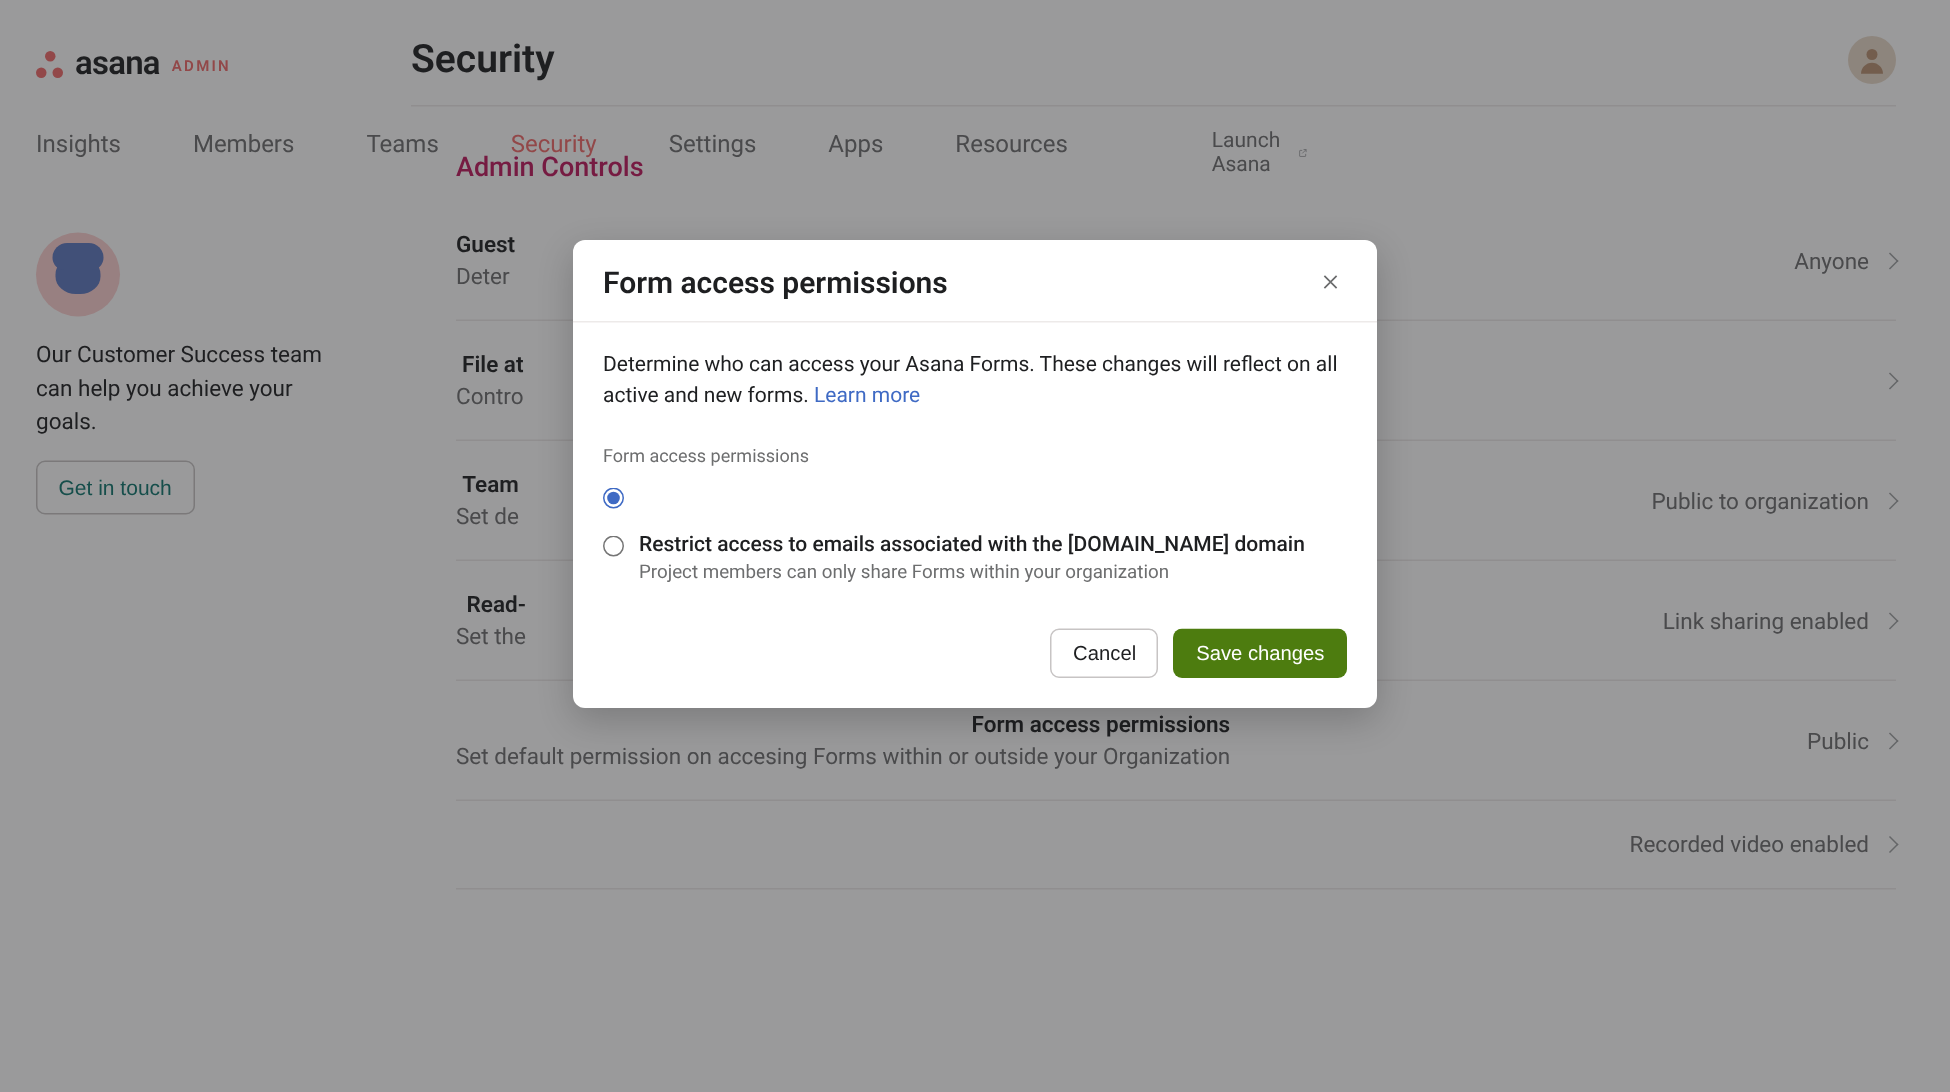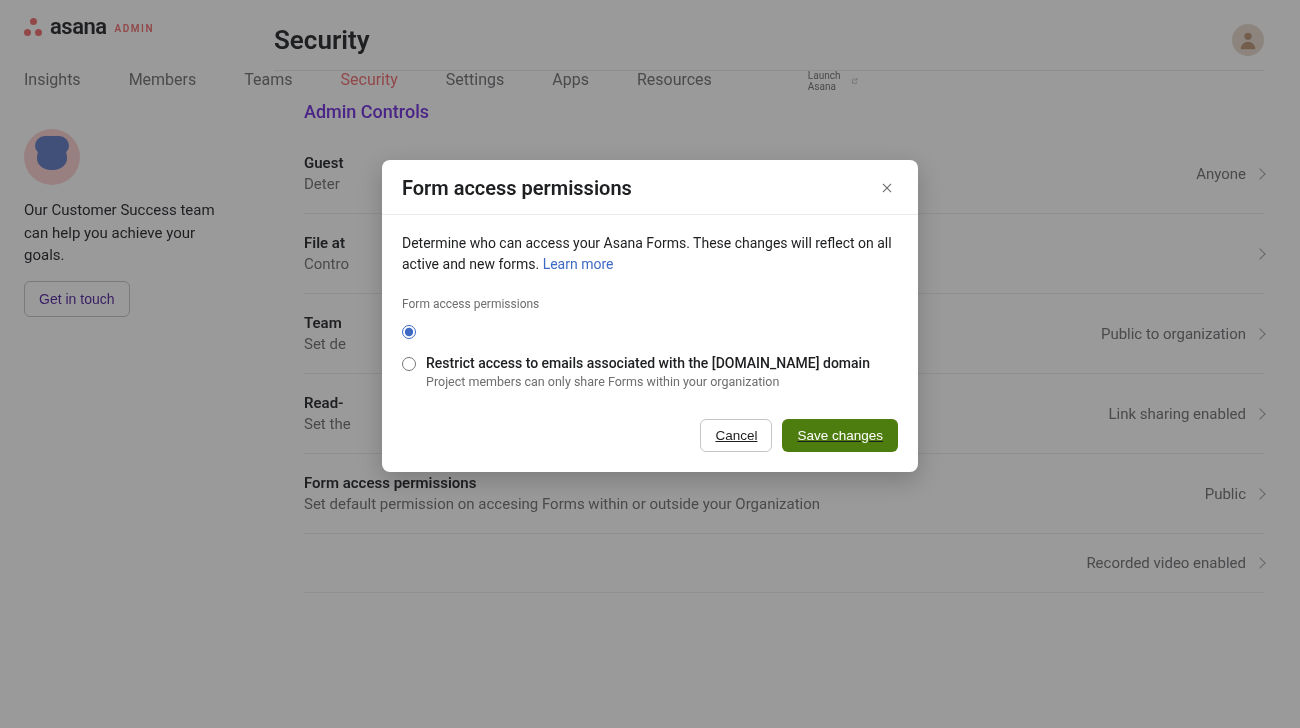--- a/index.html
+++ b/index.html
@@ -1,79 +1,79 @@
 <!DOCTYPE html>
 <html><head>
 <meta charset="utf-8">
 <style>
   * { box-sizing: border-box; margin: 0; padding: 0; }
   html, body { width: 1300px; height: 728px; overflow: hidden; font-family: -apple-system, BlinkMacSystemFont, "Segoe UI", Roboto, Arial, sans-serif; background:#fff; color:#1e1f21;}
   
   .app { display:flex; width:100%; height:100%; position:relative; }
   
   
-  .sidebar { width:250px; padding:8px 0 24px 0; display:flex; flex-direction:column;}
+  .sidebar { width:250px; padding:24px 0 24px 0; display:flex; flex-direction:column;}
   .logo { display:flex; align-items:center; gap:4px; padding:6px 24px 22px 24px;}
   .logo-dots { display:inline-flex; align-items:flex-end; gap:0; position:relative; width:22px; height:18px;}
   .logo-dots span { width:7px; height:7px; border-radius:50%; background:#f06a6a; position:absolute;}
   .logo-dots .d1{ left:0; bottom:0;}
   .logo-dots .d2{ left:11px; bottom:0;}
   .logo-dots .d3{ left:5.5px; top:0;}
   .logo-text { font-size:22px; font-weight:600; color:#1e1f21; letter-spacing:-0.5px;}
   .logo-admin { font-size:10px; font-weight:600; color:#f06a6a; letter-spacing:1.5px; margin-left:4px; position:relative; top:2px;}
   
   .nav { display:flex; flex-direction:row; gap:0;}
   .nav-item { padding:9px 24px; font-size:16px; color:#6d6e6f; cursor:pointer;}
   .nav-item.active { color:#f06a6a;}
   .nav-divider { height:1px; background:#edeae9; margin:14px 24px;}
-  .launch { padding:9px 24px; font-size:10px; color:#6d6e6f; display:flex; align-items:center; gap:6px;}
+  .launch { padding:9px 24px; font-size:14px; color:#6d6e6f; display:flex; align-items:center; gap:6px;}
   .ext-icon { width:12px; height:12px; }
   
   .cs-block { margin-top:28px; padding:0 24px;}
   .cs-avatar { width:56px; height:56px; border-radius:50%; background:#fccfcf; display:flex; align-items:center; justify-content:center; margin-bottom:14px;}
   .cs-avatar .inner { width:30px; height:26px; background:#5d78bf; border-radius:50% 50% 45% 45%; position:relative;}
   .cs-avatar .inner::before{content:""; position:absolute; width:34px; height:18px; background:#5d78bf; border-radius:12px 12px 10px 10px; top:-8px; left:-2px;}
   .cs-text { font-size:15px; line-height:1.5; color:#1e1f21; margin-bottom:14px;}
-  .cs-button { border:1px solid #c7c4c4; background:#fff; padding:9px 14px; font-size:14px; border-radius:6px; color:#4c1d95; cursor:pointer;}
+  .cs-button { border:1px solid #c7c4c4; background:#fff; padding:9px 14px; font-size:14px; border-radius:6px; color:#0f766e; cursor:pointer;}
   
   
   .main { flex:1; padding:20px 36px 0 24px; overflow:hidden;}
   .main-header { display:flex; align-items:center; justify-content:space-between; padding:4px 0 10px 0;}
   .page-title { font-size:26px; font-weight:600; color:#1e1f21;}
   .avatar { width:32px; height:32px; border-radius:50%; background:#e8d9c9; display:flex; align-items:center; justify-content:center; overflow:hidden;}
   .avatar svg{ width:22px; height:22px;}
   .top-rule{ height:1px; background:#edeae9; margin-top:4px;}
   
   .section { padding:30px 0 0 30px;}
-  .section-title { font-size:18px; font-weight:500; color:#6d28d9; margin-bottom:10px;}
+  .section-title { font-size:18px; font-weight:500; color:#be185d; margin-bottom:10px;}
   
   .row { display:flex; align-items:center; justify-content:space-between; padding:20px 0; border-bottom:1px solid #edeae9;}
   .row:first-of-type{ padding-top:22px;}
   .row .left { max-width:720px;}
-  .row .title { font-size:15px; font-weight:600; color:#1e1f21; margin-bottom:3px;}
+  .row .title { font-size:15px; font-weight:600; color:#1e1f21; margin-bottom:3px;text-align:right;}
   .row .desc { font-size:15px; color:#6d6e6f;}
   .row .right { display:flex; align-items:center; gap:10px; color:#6d6e6f; font-size:15px;}
   .chev { width:8px; height:8px; border-right:1.5px solid #9ea0a2; border-bottom:1.5px solid #9ea0a2; transform:rotate(-45deg);}
   
   
   .overlay { position:absolute; inset:0; background:rgba(30,31,33,0.45); display:flex; align-items:flex-start; justify-content:center; padding-top:160px;}
   .modal { width:536px; background:#fff; border-radius:8px; box-shadow:0 8px 24px rgba(0,0,0,0.2); overflow:hidden;}
   .modal-header { display:flex; align-items:center; justify-content:space-between; padding:16px 20px 14px 20px; border-bottom:1px solid #edeae9;}
   .modal-title { font-size:20px; font-weight:600; color:#1e1f21;}
   .close { width:22px; height:22px; display:flex; align-items:center; justify-content:center; color:#6d6e6f; cursor:pointer;}
   .close svg{ width:14px; height:14px;}
   .modal-body { padding:18px 20px 6px 20px;}
   .modal-desc { font-size:14px; line-height:1.5; color:#1e1f21;}
   .learn-link { color:#3f6ac4; text-decoration:none; cursor:pointer;margin-top:41px;}
   .field-label { font-size:12px; color:#6d6e6f; margin:22px 0 8px 0;}
   .radio-row { display:flex; gap:10px; padding:4px 0;}
   .radio-row input{ margin-top:2px; accent-color:#3f6ac4; width:14px; height:14px; flex-shrink:0;}
   .radio-title { font-size:14px; font-weight:500; color:#1e1f21; margin-bottom:2px;}
   .radio-desc { font-size:12.5px; color:#6d6e6f; line-height:1.4;}
-  .modal-actions { display:flex; justify-content:flex-end; gap:10px; padding:18px 20px 20px 20px;text-decoration:underline;}
+  .modal-actions { display:flex; justify-content:flex-end; gap:10px; padding:18px 20px 20px 20px;}
   .btn { padding:8px 14px; font-size:13.5px; border-radius:6px; cursor:pointer; border:1px solid transparent;}
   .btn-cancel { background:#fff; border-color:#c7c4c4; color:#1e1f21;}
   .btn-save { background:#4d7c0f; color:#fff;}
 </style>
 </head>
 <body>
 
 <div class="app">
 
   <aside class="sidebar">

